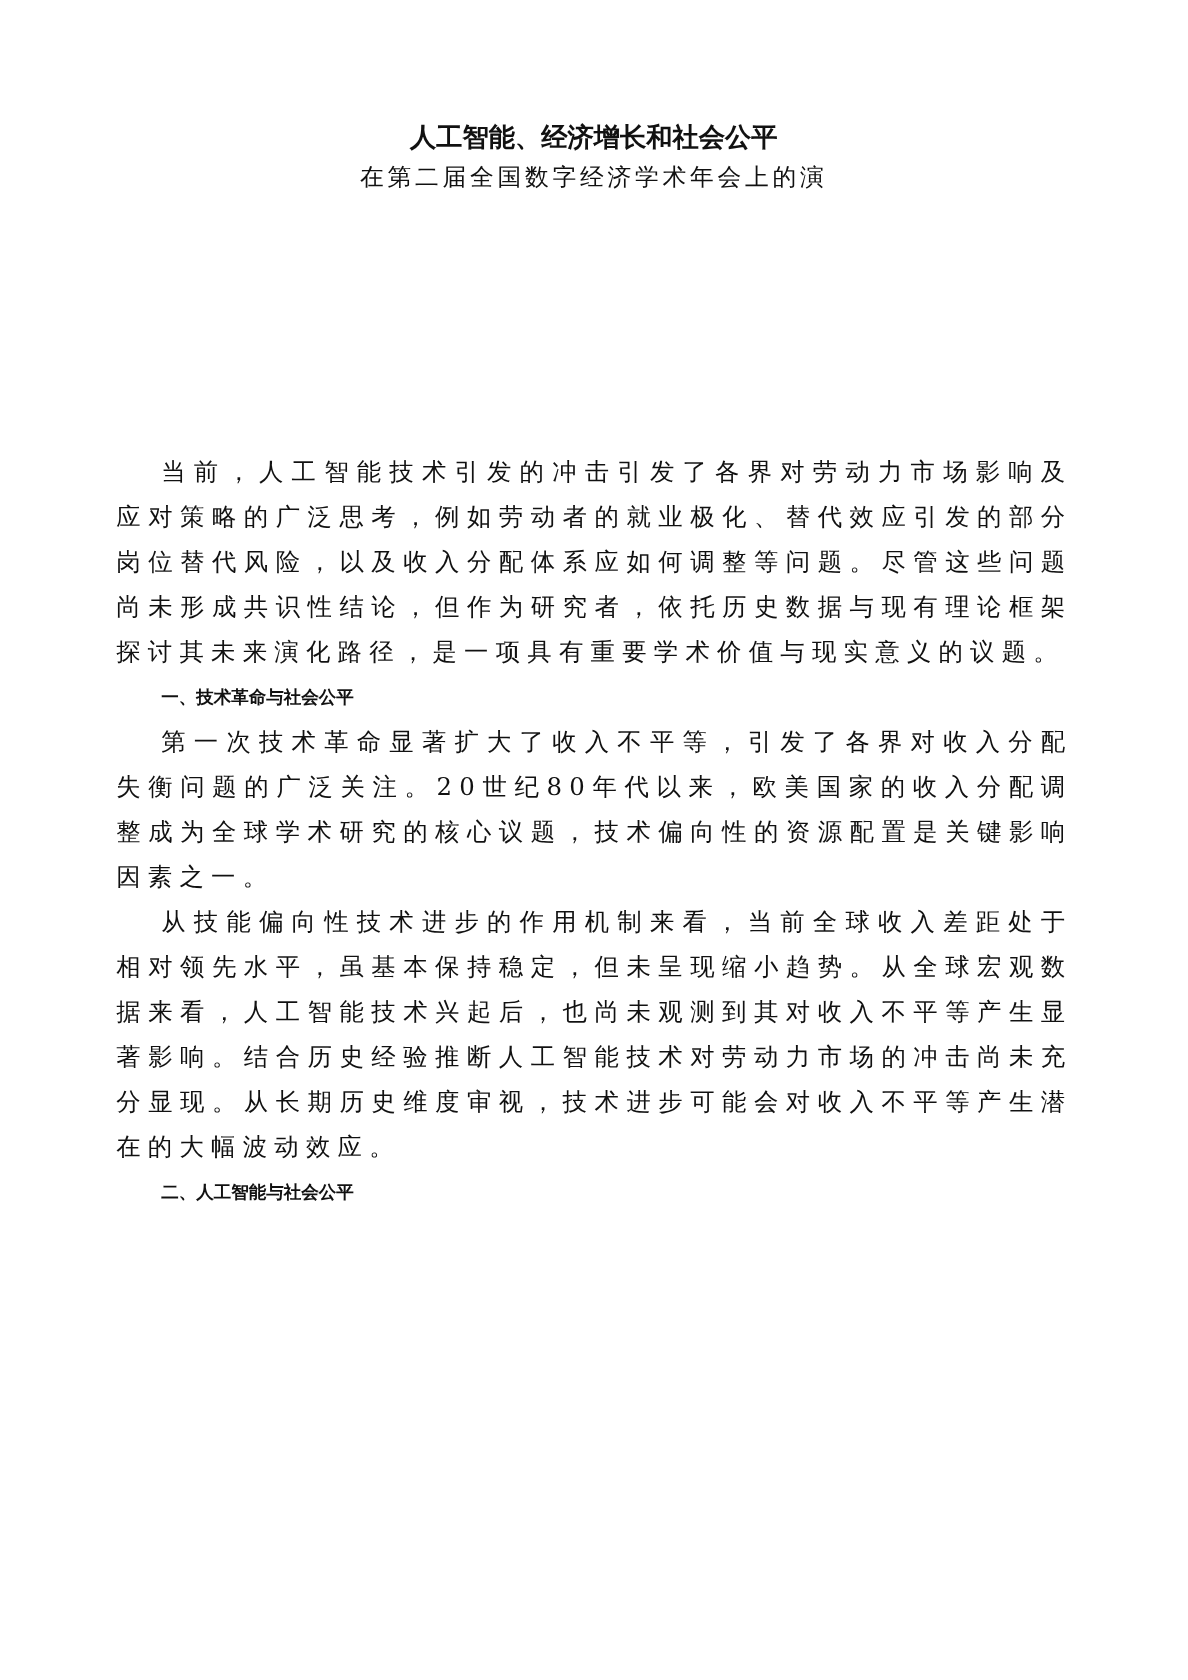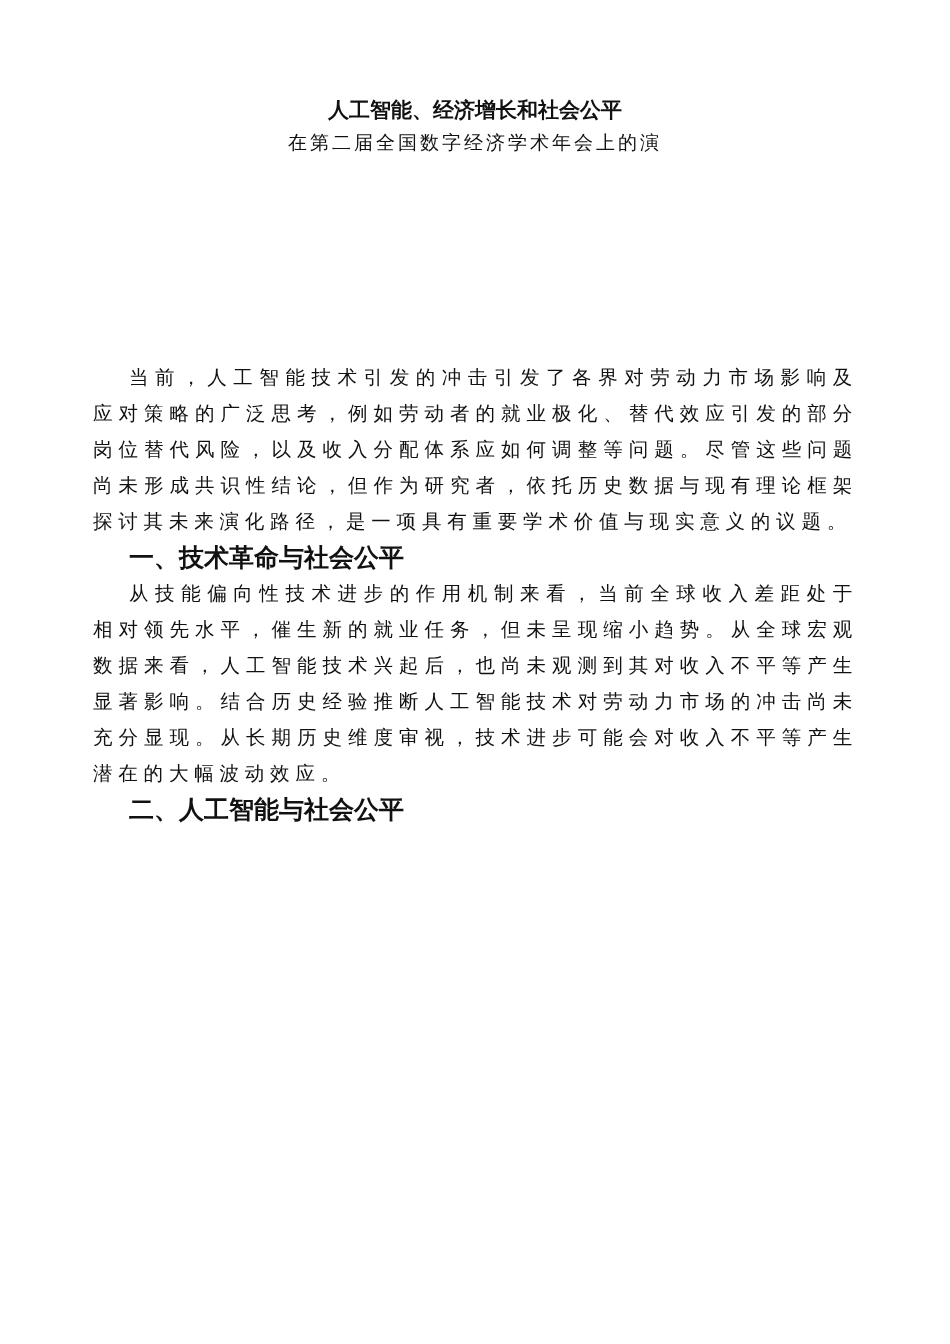--- a/index.html
+++ b/index.html
@@ -56,35 +56,36 @@
     font-size: 19.5px;
     line-height: 36px;
     text-indent: 36px;
     text-align: justify;
     margin: 0;
     letter-spacing: 5.8px;
   }
   .section-heading {
     font-family: "DejaVu Sans", "Liberation Sans", sans-serif;
     font-weight: bold;
-    font-size: 25px;
+    font-size: 14px;
     line-height: 36px;
     margin: 0;
     padding-left: 36px;
     letter-spacing: 0px;
   }
 </style>
 </head>
 <body>
 
 <div class="page">
   <div class="header">
     <div class="title">人工智能、经济增长和社会公平</div>
     <div class="subtitle">在第二届全国数字经济学术年会上的演</div>
   </div>
 
   <div class="body">
     <p class="para">当前，人工智能技术引发的冲击引发了各界对劳动力市场影响及应对策略的广泛思考，例如劳动者的就业极化、替代效应引发的部分岗位替代风险，以及收入分配体系应如何调整等问题。尽管这些问题尚未形成共识性结论，但作为研究者，依托历史数据与现有理论框架探讨其未来演化路径，是一项具有重要学术价值与现实意义的议题。</p>
     <p class="section-heading">一、技术革命与社会公平</p>
-    <p class="para">从技能偏向性技术进步的作用机制来看，当前全球收入差距处于相对领先水平，催生新的就业任务，但未呈现缩小趋势。从全球宏观数据来看，人工智能技术兴起后，也尚未观测到其对收入不平等产生显著影响。结合历史经验推断人工智能技术对劳动力市场的冲击尚未充分显现。从长期历史维度审视，技术进步可能会对收入不平等产生潜在的大幅波动效应。</p>
+    <p class="para">第一次技术革命显著扩大了收入不平等，引发了各界对收入分配失衡问题的广泛关注。20世纪80年代以来，欧美国家的收入分配调整成为全球学术研究的核心议题，技术偏向性的资源配置是关键影响因素之一。</p>
+    <p class="para">从技能偏向性技术进步的作用机制来看，当前全球收入差距处于相对领先水平，虽基本保持稳定，但未呈现缩小趋势。从全球宏观数据来看，人工智能技术兴起后，也尚未观测到其对收入不平等产生显著影响。结合历史经验推断人工智能技术对劳动力市场的冲击尚未充分显现。从长期历史维度审视，技术进步可能会对收入不平等产生潜在的大幅波动效应。</p>
     <p class="section-heading">二、人工智能与社会公平</p>
   </div>
 </div>
 
 </body></html>

